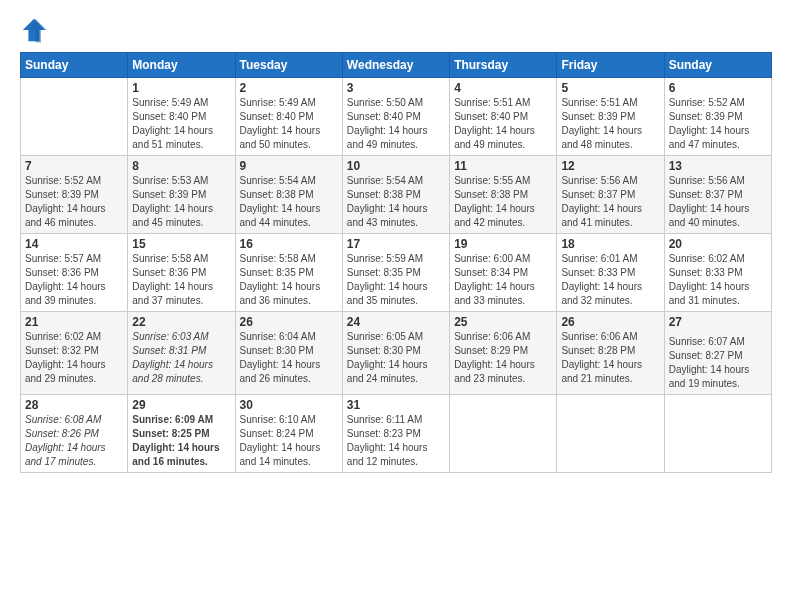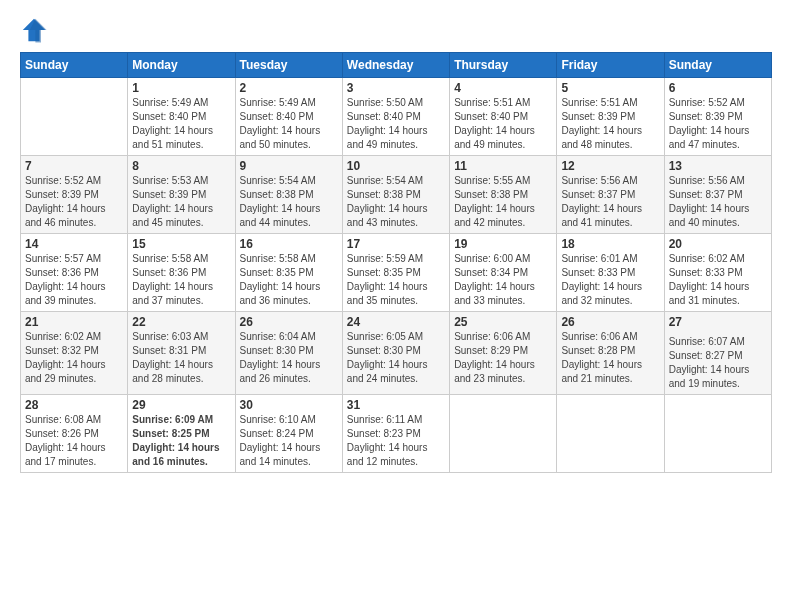--- a/index.html
+++ b/index.html
@@ -285,21 +285,21 @@
         <tr>
           <td>
             <span class="day-num">21</span>
             <div class="day-info" style="white-space: pre-line;">Sunrise: 6:02 AM
 Sunset: 8:32 PM
 Daylight: 14 hours
 and 29 minutes.</div>
           </td>
           <td>
             <span class="day-num">22</span>
-            <div class="day-info" style="white-space: pre-line;">Sunrise: 6:03 AM
+            <div class="day-info" style="white-space: pre-line; font-style: italic;">Sunrise: 6:03 AM
 Sunset: 8:31 PM
 Daylight: 14 hours
 and 28 minutes.</div>
           </td>
           <td>
             <span class="day-num">26</span>
             <div class="day-info" style="white-space: pre-line;">Sunrise: 6:04 AM
 Sunset: 8:30 PM
 Daylight: 14 hours
 and 26 minutes.</div>
@@ -329,21 +329,21 @@
             <span class="day-num">27</span>
             <div class="day-info" style="white-space: pre-line; margin-top: 6px;">Sunrise: 6:07 AM
 Sunset: 8:27 PM
 Daylight: 14 hours
 and 19 minutes.</div>
           </td>
         </tr>
         <tr>
           <td>
             <span class="day-num">28</span>
-            <div class="day-info" style="white-space: pre-line;">Sunrise: 6:08 AM
+            <div class="day-info" style="white-space: pre-line; font-style: italic;">Sunrise: 6:08 AM
 Sunset: 8:26 PM
 Daylight: 14 hours
 and 17 minutes.</div>
           </td>
           <td>
             <span class="day-num">29</span>
             <div class="day-info" style="white-space: pre-line; font-weight: bold;">Sunrise: 6:09 AM
 Sunset: 8:25 PM
 Daylight: 14 hours
 and 16 minutes.</div>

